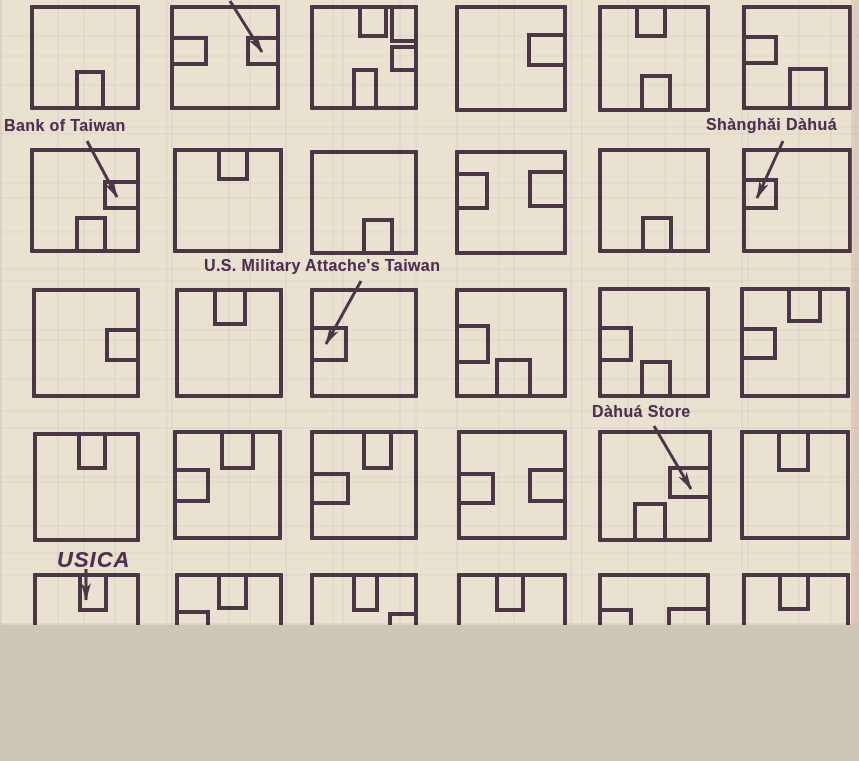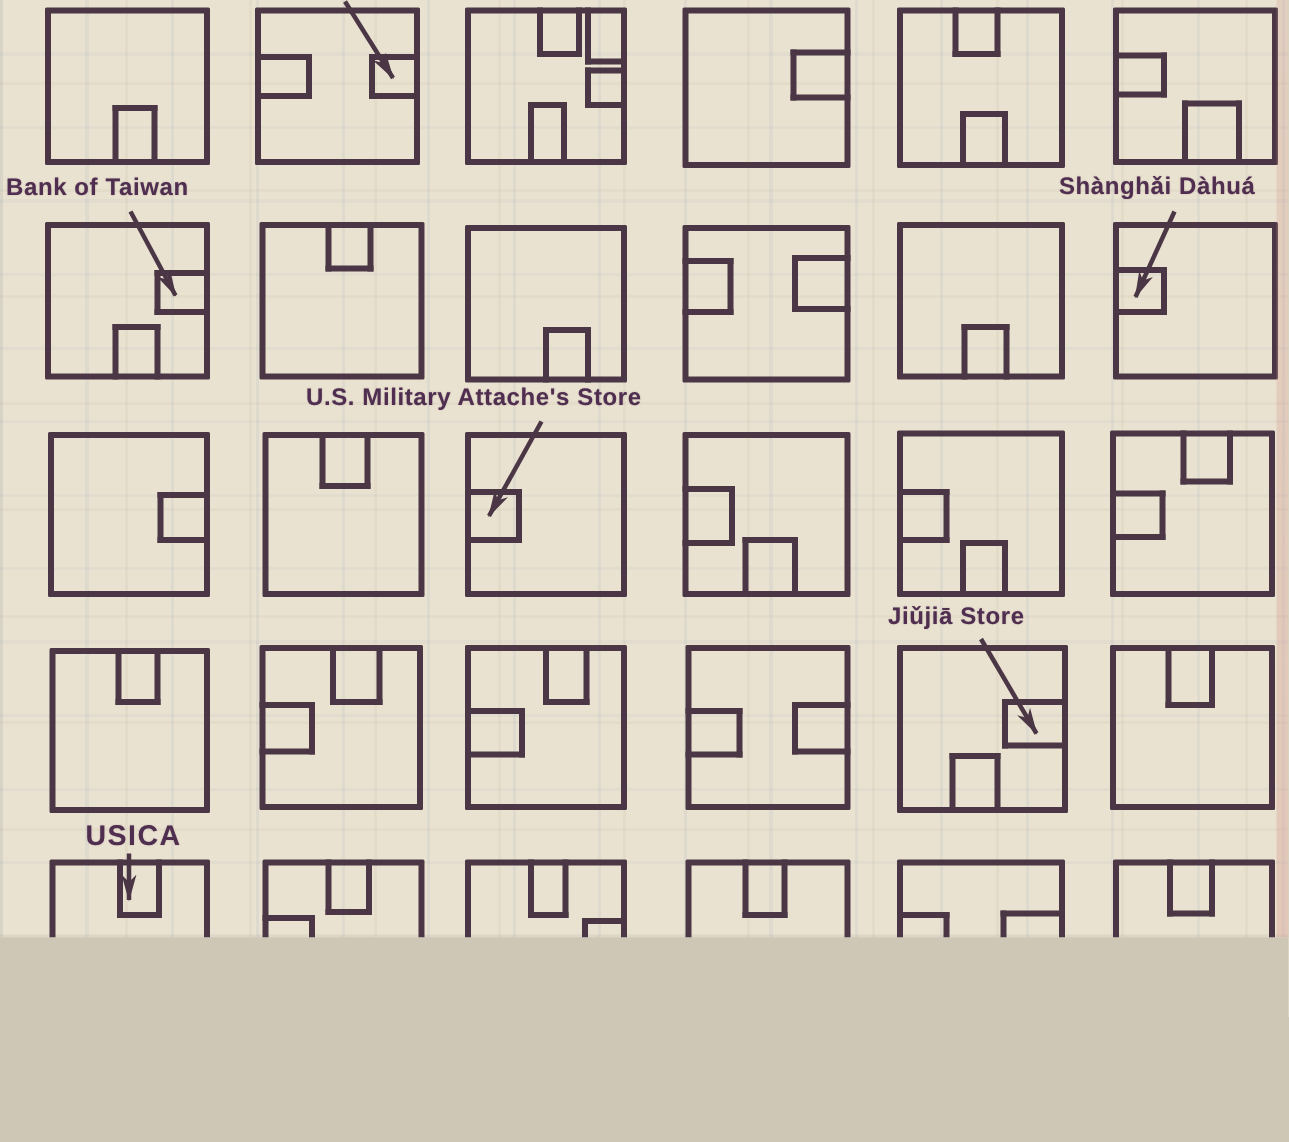--- a/index.html
+++ b/index.html
@@ -42,21 +42,21 @@
   .building.open-right{border-right:none;}
   .map-label{
     position:absolute;
     color:var(--label);
     font-weight:bold;
     font-size:16px;
     letter-spacing:0.4px;
     white-space:nowrap;
     text-shadow:0 0 1px rgba(80,45,80,0.35);
   }
-  .map-label.small-caps{font-size:19px;letter-spacing:1px;}
+  .map-label.small-caps{font-size:22px;letter-spacing:1px;font-style:italic;}
   #arrow-layer{position:absolute;left:0;top:0;pointer-events:none;}
 </style>
 </head>
 <body>
 
 <div id="canvas" style="--ink: #4a3644; --label: #4f2e50;">
   <div id="map-layer">
       <div class="block" style="left: 30px; top: 5px; width: 110px; height: 105px;"></div>
       <div class="building open-bottom" style="left: 75px; top: 70px; width: 30px; height: 40px;"></div>
       <div class="block" style="left: 170px; top: 5px; width: 110px; height: 105px;"></div>
@@ -149,19 +149,19 @@
         <line x1="361" y1="281" x2="326" y2="344" stroke="#4a3644" stroke-width="3" marker-end="url(#ah)"></line>
         <line x1="654" y1="426" x2="691" y2="489" stroke="#4a3644" stroke-width="3" marker-end="url(#ah)"></line>
         <line x1="86" y1="569" x2="86" y2="600" stroke="#4a3644" stroke-width="3" marker-end="url(#ah)"></line>
         <line x1="230" y1="1" x2="262" y2="52" stroke="#4a3644" stroke-width="3" marker-end="url(#ah)"></line>
       </g>
     <path id="pen-mark" d="M 496 757 C 492 733, 508 708, 562 701" fill="none" stroke-width="2" opacity="0.85" stroke="#9dab92"></path>
   </svg>
 
   <div class="map-label" style="left: 4px; top: 117px;">Bank of Taiwan</div>
   <div class="map-label" style="left: 706px; top: 116px;">Shànghǎi Dàhuá</div>
-  <div class="map-label" style="left: 204px; top: 257px;">U.S. Military Attache's Store</div>
-  <div class="map-label" style="left: 592px; top: 403px;">Jiǔjiā Store</div>
+  <div class="map-label" style="left: 204px; top: 257px;">U.S. Military Attache's Taiwan</div>
+  <div class="map-label" style="left: 592px; top: 403px;">Dàhuá Store</div>
   <div class="map-label small-caps" style="left: 57px; top: 547px;">USICA</div>
 
   <div class="scan-edge"></div>
   <div class="bottom-light"></div>
 </div>
 
 </body></html>

